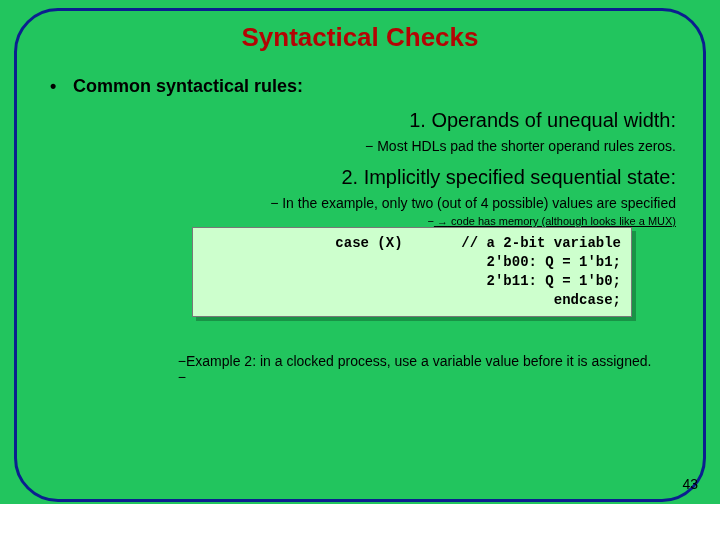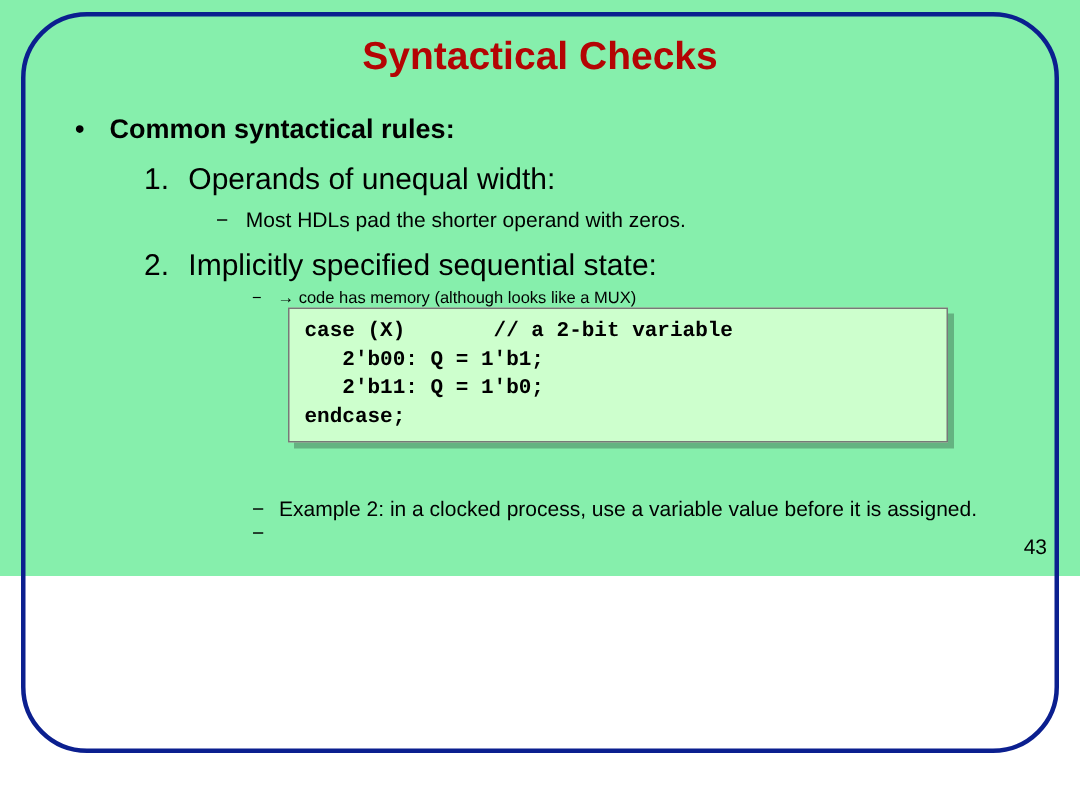--- a/index.html
+++ b/index.html
@@ -1,21 +1,21 @@
 <!DOCTYPE html>
 <html><head>
 <meta charset="utf-8">
 <style>
   * { box-sizing: border-box; margin: 0; padding: 0; }
   html, body { width: 720px; height: 540px; background: #ffffff; font-family: Arial, Helvetica, sans-serif; }
   .slide {
     position: relative;
     width: 720px;
-    height: 384px;
-    background: #86efac;
+    height: 504px;
+    background: #22c55e;
   }
   .frame {
     position: absolute;
     left: 14px;
     top: 8px;
     width: 692px;
     height: 494px;
     border: 3px solid #0b1f8f;
     border-radius: 44px;
   }
@@ -30,26 +30,26 @@
     color: #b40404;
   }
   .content {
     position: absolute;
     left: 44px;
     top: 76px;
     width: 632px;
   }
   .lvl1 { font-size: 18px; font-weight: bold; color: #000; margin-left: 6px; }
   .lvl1 .bullet { display:inline-block; width: 18px; }
-  .ol { margin-left: 52px; }
+  .ol { margin-left: 52px; text-align: right; }
   .lvl2 { font-size: 20px; color: #000; margin-top: 12px; }
   .lvl2 .num { display:inline-block; width: 24px; }
   .lvl3 { font-size: 14px; color: #000; margin-left: 48px; margin-top: 6px; }
   .lvl3 .dash { display:inline-block; width: 16px; }
-  .lvl4 { font-size: 11px; color: #000; margin-left: 72px; margin-top: 4px; }
+  .lvl4 { font-size: 11px; color: #000; margin-left: 72px; margin-top: 4px; text-decoration: underline; }
   .lvl4 .dash { display:inline-block; width: 14px; }
   .arrow { font-family: Arial, sans-serif; }
   .codebox-wrap { margin-left: 96px; margin-bottom: 10px; }
   .codebox {
     background: #cdffcd;
     border: 1px solid #787878;
     padding: 6px 10px 6px 10px;
     width: 440px;
     box-shadow: 4px 4px 0 rgba(0,0,0,0.25);
     font-family: "Courier New", Courier, monospace;
@@ -86,26 +86,30 @@
     </div>
 
     <div class="ol">
 
       <div class="lvl2">
         <span class="num">1.</span>
         <span>Operands of unequal width:</span>
       </div>
       <div class="lvl3">
         <span class="dash">−</span>
-        <span>Most HDLs pad the shorter operand with zeros.</span>
+        <span>Most HDLs pad the shorter operand rules zeros.</span>
       </div>
 
       <div class="lvl2">
         <span class="num">2.</span>
         <span>Implicitly specified sequential state:</span>
+      </div>
+      <div class="lvl3">
+        <span class="dash">−</span>
+        <span>In the example, only two  (out of 4 possible) values are specified</span>
       </div>
       <div class="lvl4">
         <span class="dash">−</span>
         <span class="arrow">→</span>
         <span> code has memory (although looks like a MUX)</span>
       </div>
 
       <div class="codebox-wrap">
         <div class="codebox">case (X)       // a 2-bit variable
    2'b00: Q = 1'b1;

